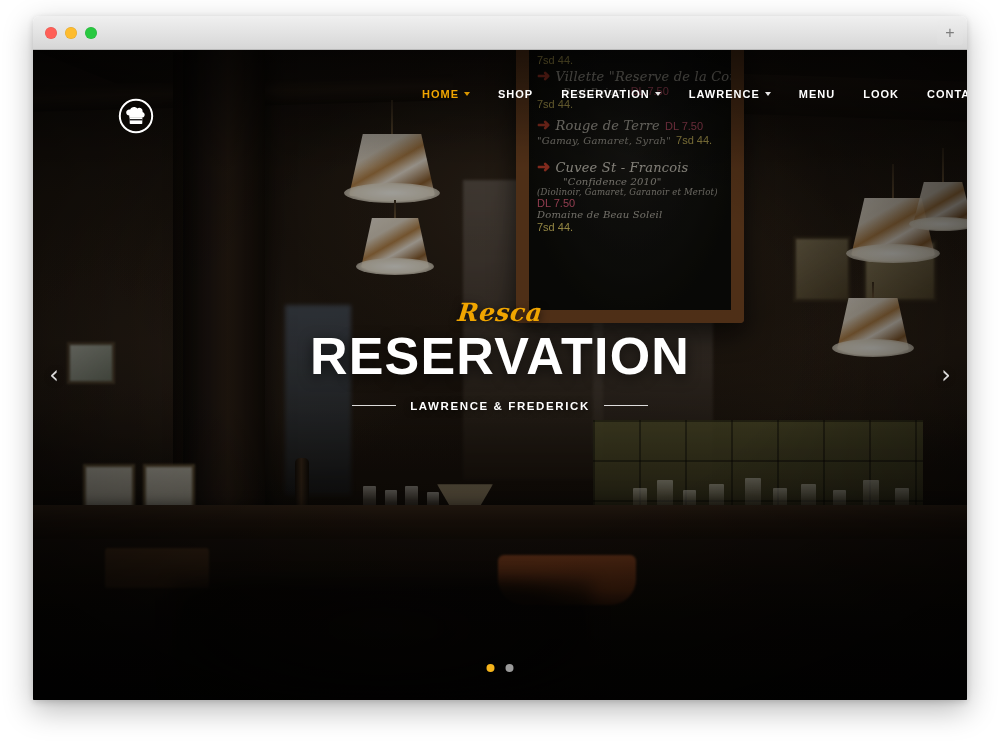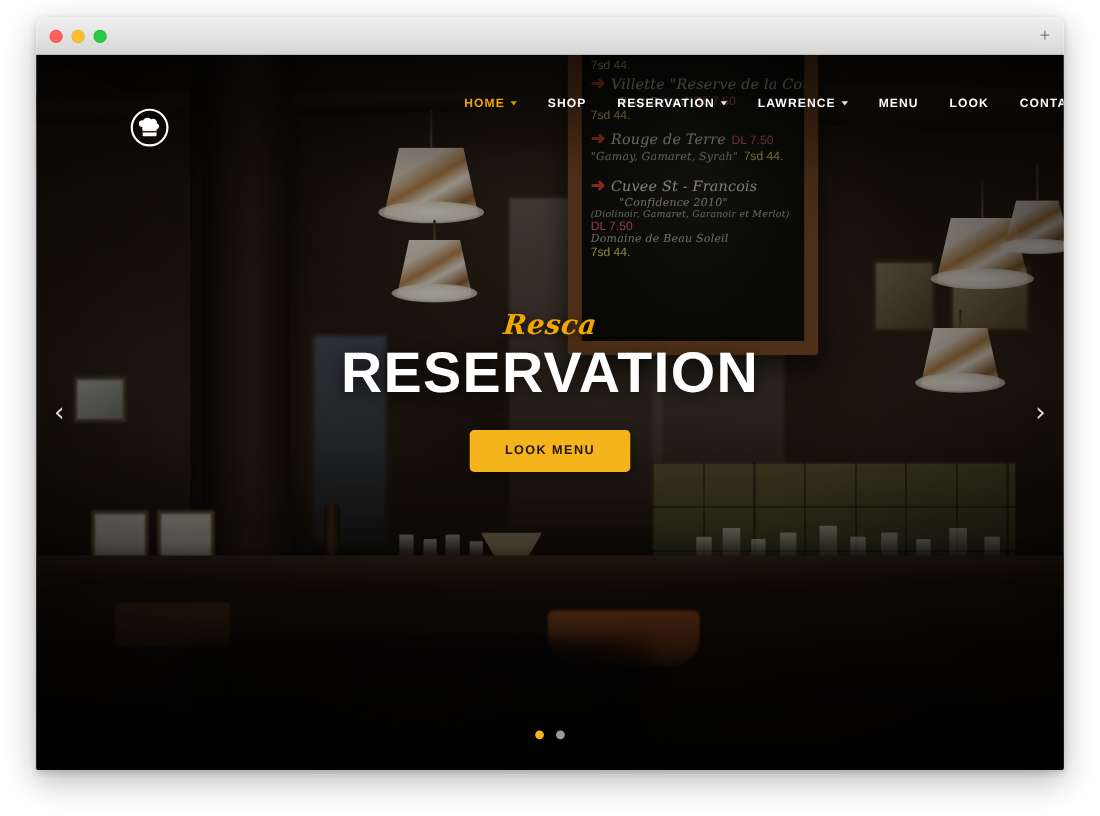--- a/index.html
+++ b/index.html
@@ -653,21 +653,25 @@
         <a class="nav-item" href="#">
           <span>CONTACT</span>
         </a>
 
       </nav>
     </header>
 
     <div class="hero-content">
       <div class="hero-script">Resca</div>
       <h1 class="hero-title">RESERVATION</h1>
-      <button class="cta-button">LOOK MENU</button>
+      <div class="hero-subtitle-row">
+        <span class="sub-rule"></span>
+        <span class="hero-subtitle">LAWRENCE &amp; FREDERICK</span>
+        <span class="sub-rule"></span>
+      </div>
     </div>
 
     <div class="slider-arrow prev">‹</div>
     <div class="slider-arrow next">›</div>
 
     <div class="slider-dots">
       <span class="dot active"></span>
       <span class="dot"></span>
     </div>
 

